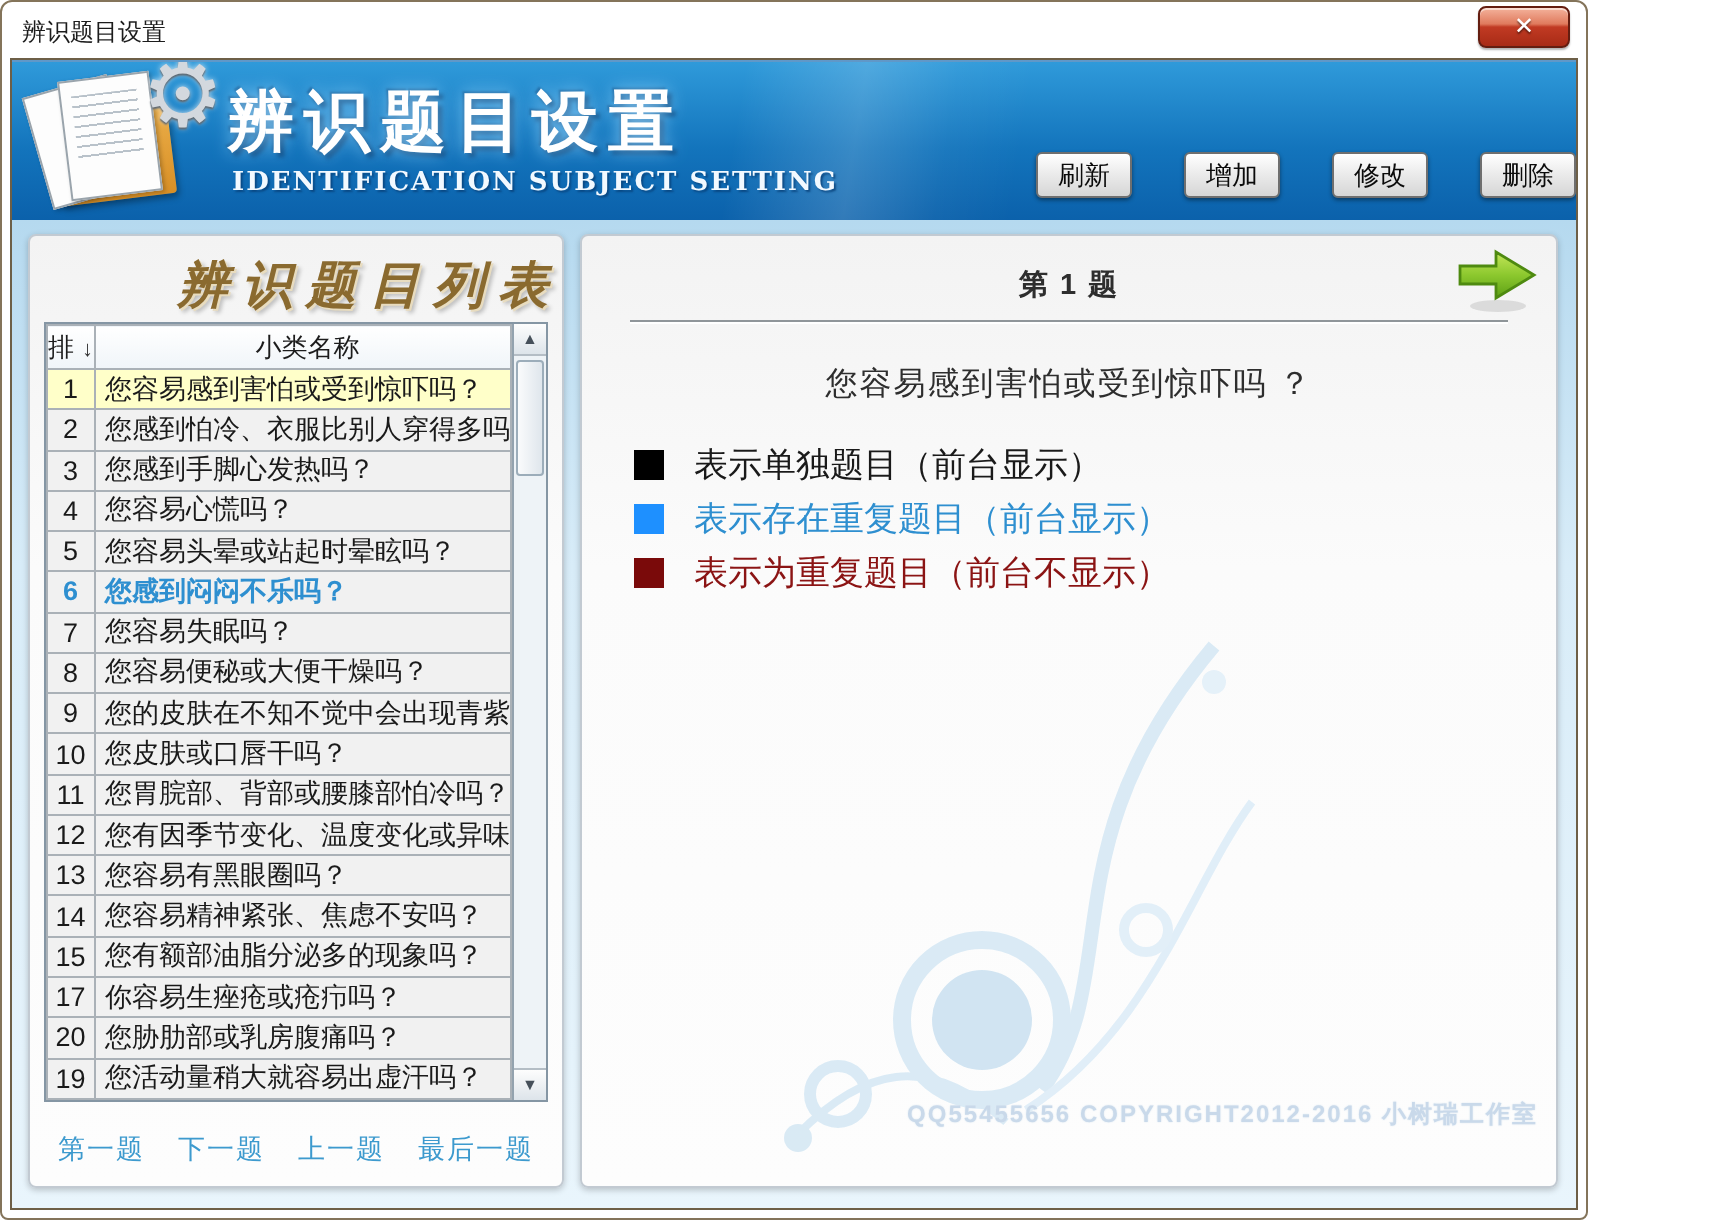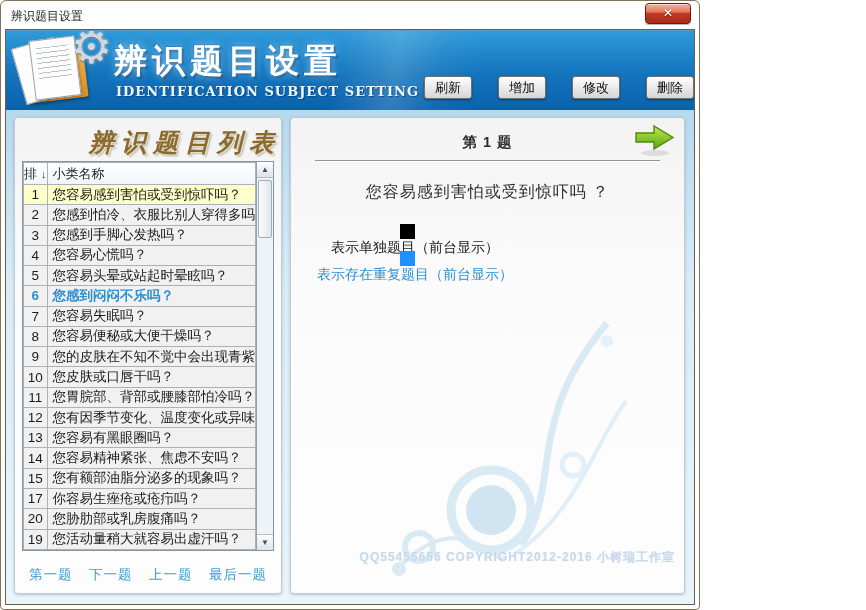--- a/index.html
+++ b/index.html
@@ -1,18 +1,18 @@
 <!DOCTYPE html>
 <html><head>
 <meta charset="utf-8">
 <style>
   * { margin:0; padding:0; box-sizing:border-box; }
   html,body { width:866px; height:610px; font-family:"Liberation Sans","DejaVu Sans",sans-serif; background:#fff; }
 
-  .window { position:relative; width:700px; height:610px;
+  .window { position:relative; width:794px; height:610px;
     background:linear-gradient(180deg,#f2e9d8 0%,#dccb0a0 0%,#ddcbab 30%,#cdbb9a 100%);
     border:1px solid #84745a; border-radius:6px 6px 4px 4px; overflow:hidden;
     box-shadow:inset 0 1px 0 rgba(255,255,255,.6); }
 
   .titlebar { position:absolute; left:0; top:0; right:0; height:28px; }
   .titlebar-text { position:absolute; left:10px; top:7px; font-size:12px; color:#1c1c1c; }
   .close-btn { position:absolute; top:2px; right:8px; width:46px; height:21px;
     background:linear-gradient(180deg,#f4b39c 0%,#e07a5d 42%,#c13a23 50%,#a82b16 100%);
     border:1px solid #641d10; border-radius:4px; color:#fff; font-size:12px; font-weight:bold;
     text-align:center; line-height:19px; cursor:pointer;
@@ -102,21 +102,21 @@
   .qnum { position:absolute; top:15px; left:0; right:0; text-align:center;
     font-size:14.5px; color:#2e2e2e; letter-spacing:1px;font-weight:bold; }
   .qline { position:absolute; left:24px; right:24px; top:42px; height:0;
     border-top:1px solid #8f9599; box-shadow:0 1px 0 #ffffff; }
   .qtext { position:absolute; top:64px; left:0; right:0; text-align:center;
     font-size:16px; color:#2e2e2e; letter-spacing:1px; }
 
   .green-arrow { position:absolute; top:6px; right:8px; width:42px; height:34px; cursor:pointer; }
 
   .legend { position:absolute; left:26px; top:106px; }
-  .legend-item { display:flex; align-items:center; height:16px; margin-bottom:11px; font-size:14px;flex-direction:column; }
+  .legend-item { display:flex; align-items:center; height:16px; margin-bottom:11px; font-size:17px; }
   .legend-swatch { width:15px; height:15px; margin-right:15px; flex:0 0 15px; }
 
   .swirl { position:absolute; left:80px; top:165px; width:280px; height:310px; opacity:.9; }
 
   .watermark { position:absolute; right:9px; bottom:27px; font-size:12px; font-weight:bold;
     color:var(--watermark); letter-spacing:1px; text-shadow:0 0 1px #dce8f2; }
 </style>
 </head>
 <body style="--banner_blue_top: #2f9ada; --banner_blue_bottom: #0b61ab; --selected_row_bg: #ffffc9; --duplicate_text: #2e8fd0; --link_blue: #3d9ace; --arrow_green: #7cc122; --watermark: #c9d9ea;">
 
@@ -153,21 +153,21 @@
     <div class="bodyarea">
 
       <div class="panel left-panel">
         <div class="list-title">辨识题目列表</div>
 
         <div class="table-wrap">
           <table class="qtable">
             <thead>
               <tr>
                 <th class="col-rank"><span>排</span><span class="sort-icon">↓</span></th>
-                <th class="col-name" style="text-align:left;">小类名称</th>
+                <th class="col-name" style="text-align:center;">小类名称</th>
               </tr>
             </thead>
             <tbody>
                 <tr class="selected">
                   <td class="col-rank">1</td>
                   <td class="col-name">您容易感到害怕或受到惊吓吗？</td>
                 </tr>
                 <tr class="normal">
                   <td class="col-rank">2</td>
                   <td class="col-name">您感到怕冷、衣服比别人穿得多吗</td>
@@ -272,20 +272,24 @@
         <div class="qtext">您容易感到害怕或受到惊吓吗 ？</div>
 
         <div class="legend">
             <div class="legend-item">
               <span class="legend-swatch" style="background: rgb(0, 0, 0);"></span>
               <span style="color: rgb(26, 26, 26);">表示单独题目（前台显示）</span>
             </div>
             <div class="legend-item">
               <span class="legend-swatch" style="background: rgb(30, 144, 255);"></span>
               <span style="color: rgb(46, 143, 208);">表示存在重复题目（前台显示）</span>
+            </div>
+            <div class="legend-item">
+              <span class="legend-swatch" style="background: rgb(122, 10, 10);"></span>
+              <span style="color: rgb(139, 20, 20);">表示为重复题目（前台不显示）</span>
             </div>
           </div>
 
         <svg class="swirl" viewBox="0 0 280 310">
           <g fill="none" stroke="#d7e9f5">
             <path d="M150,262 C 192,205 152,140 236,40" stroke-width="7"></path>
             <path d="M142,272 C 205,232 224,160 255,118" stroke-width="4" stroke="#deedf8"></path>
             <path d="M132,278 C 92,242 60,252 28,284" stroke-width="4"></path>
             <circle cx="120" cy="227" r="40" stroke-width="9"></circle>
             <circle cx="48" cy="264" r="14" stroke-width="6"></circle>

